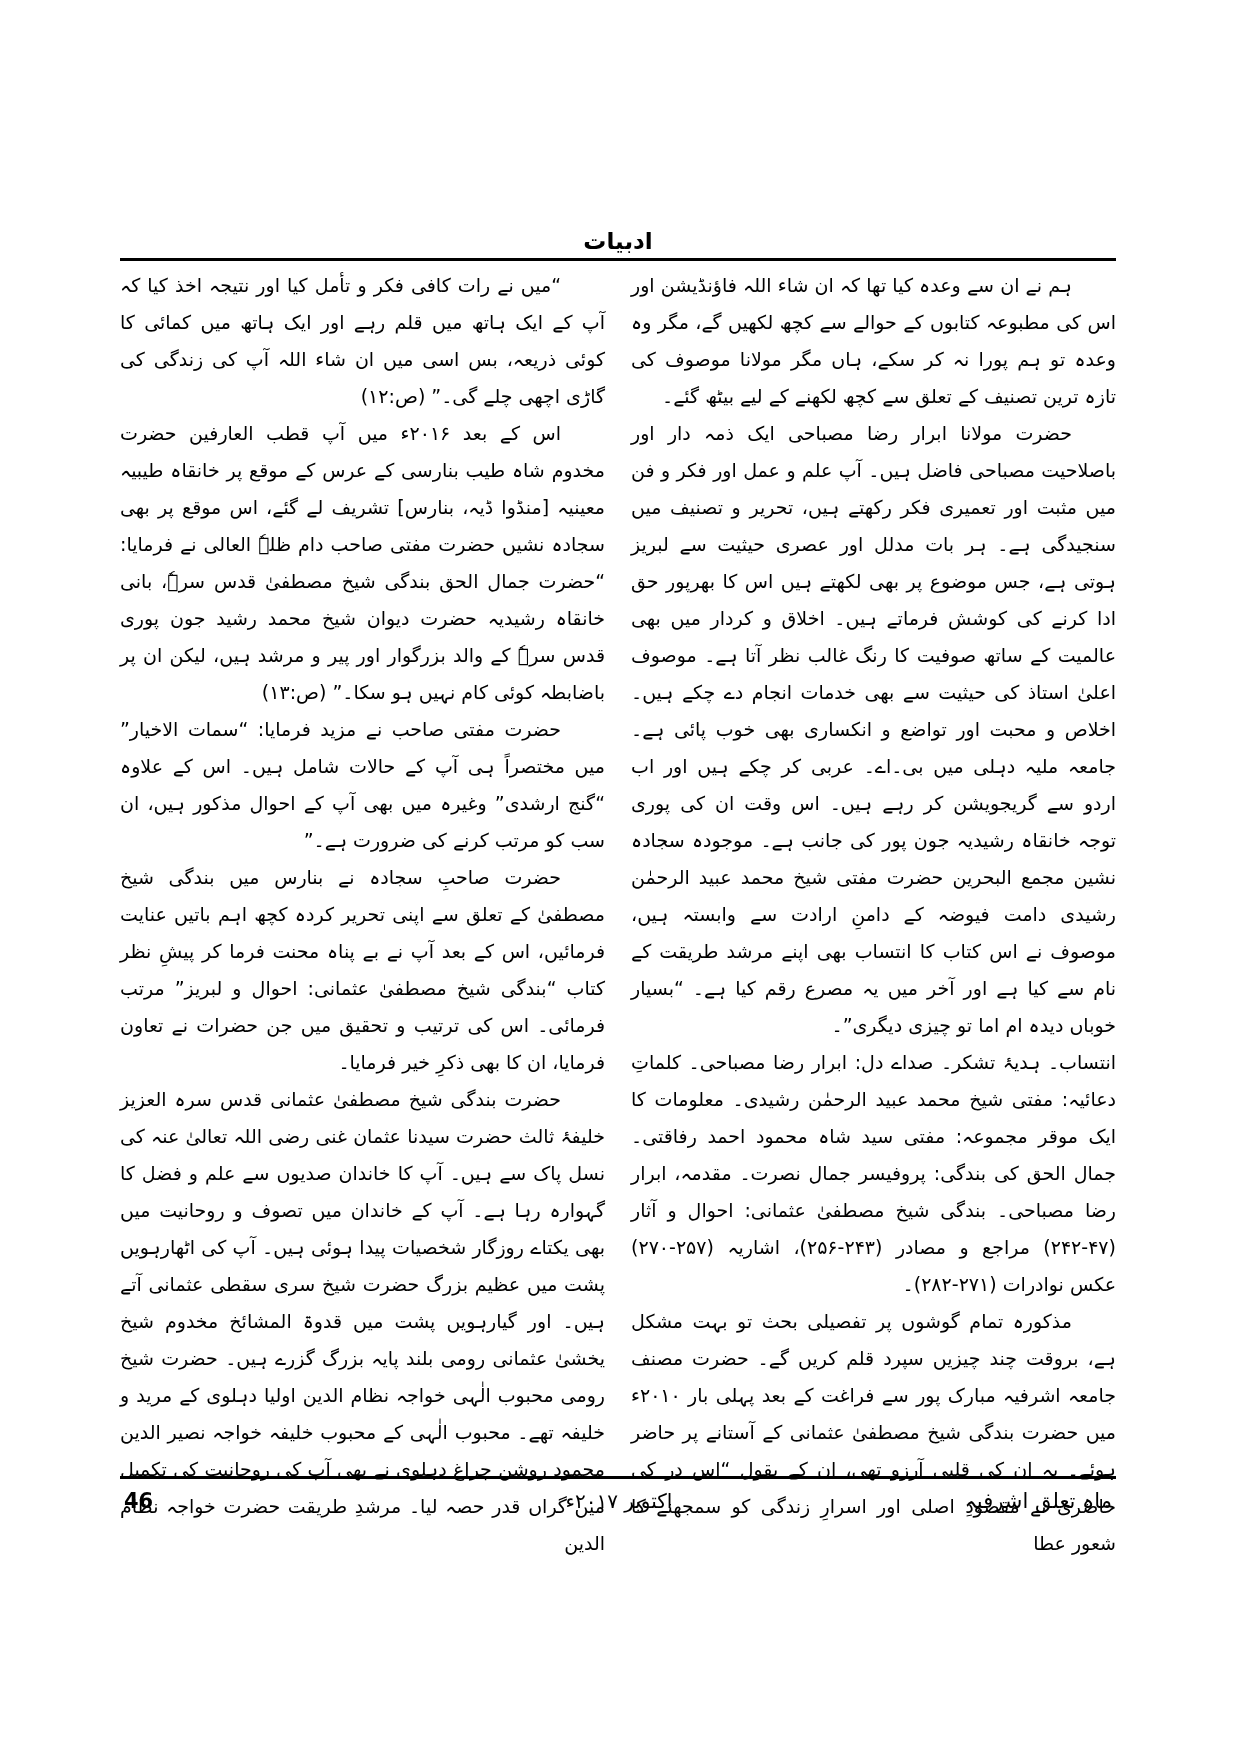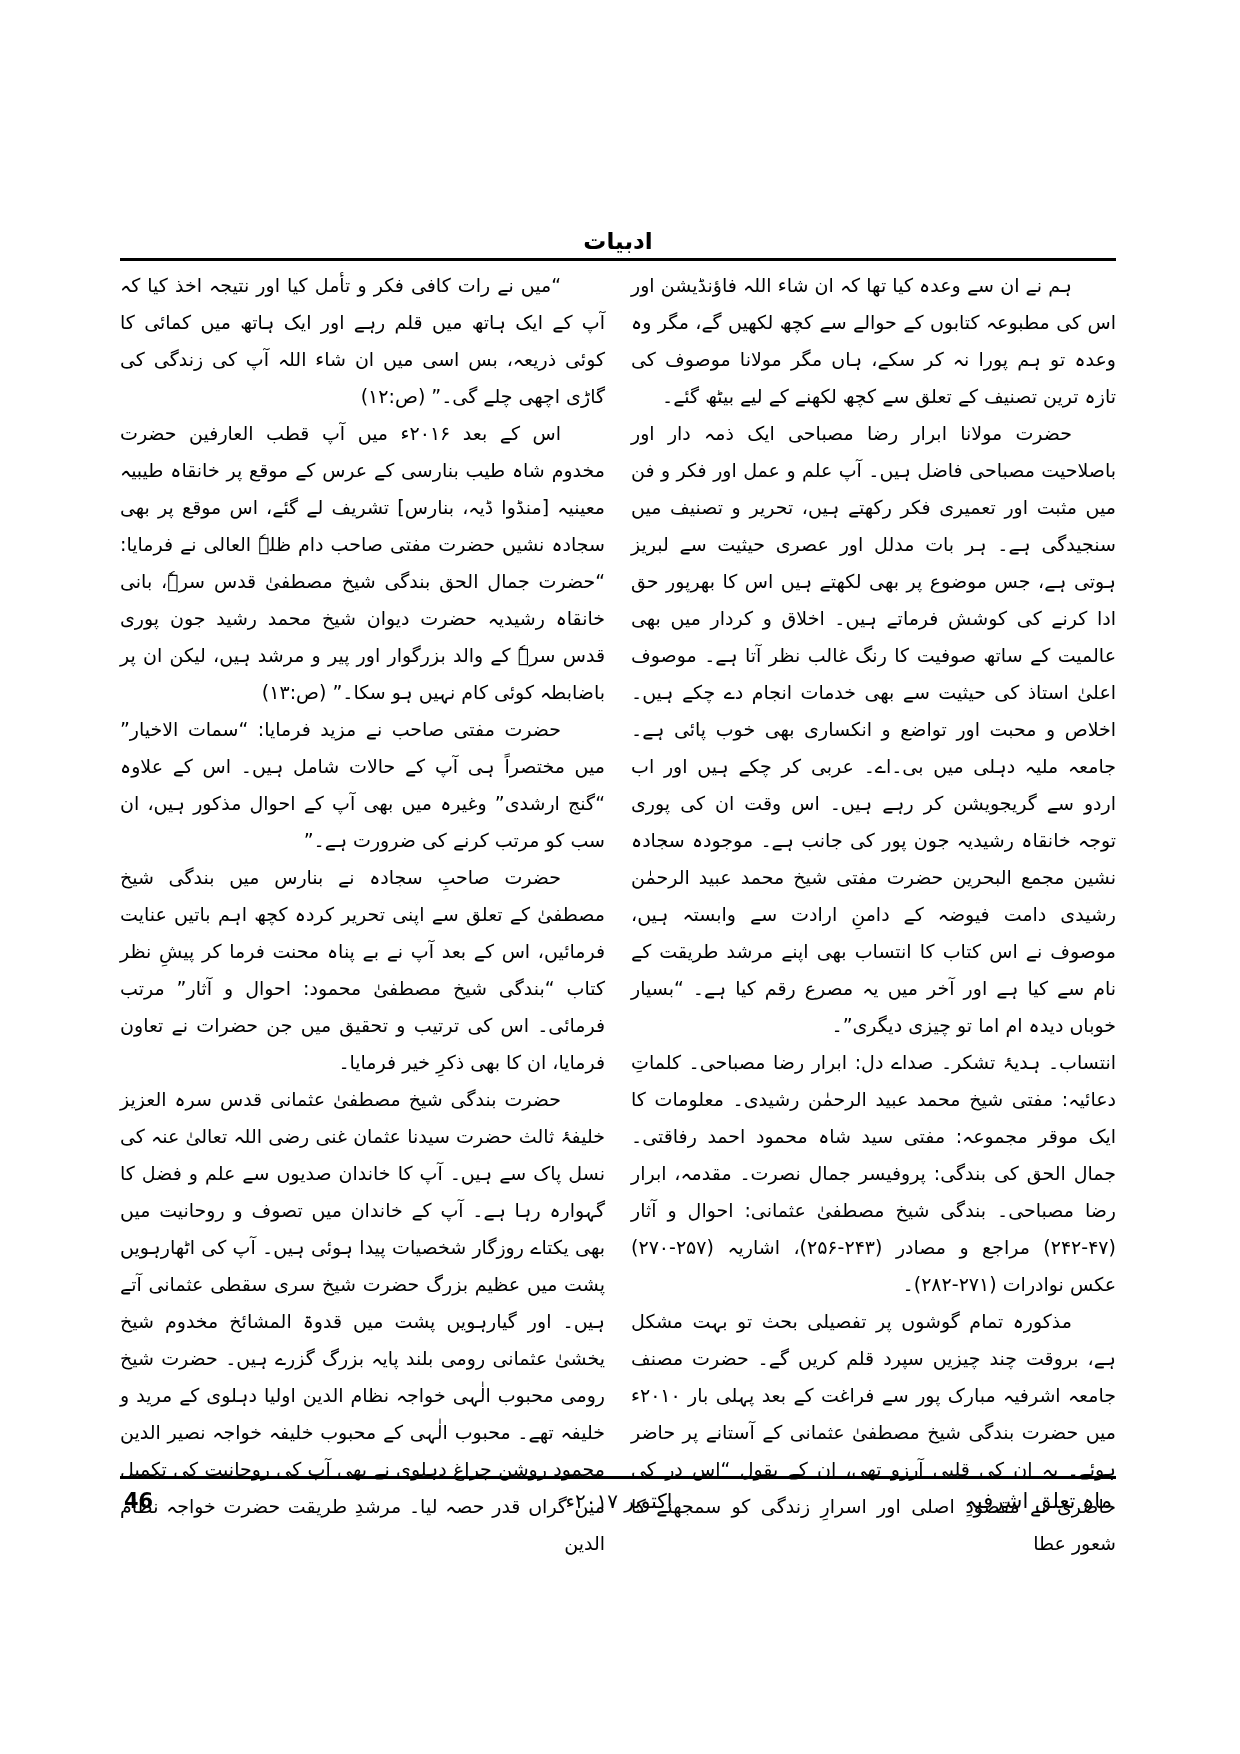--- a/index.html
+++ b/index.html
@@ -91,21 +91,21 @@
         <p>ہم نے ان سے وعدہ کیا تھا کہ ان شاء اللہ فاؤنڈیشن اور اس کی مطبوعہ کتابوں کے حوالے سے کچھ لکھیں گے، مگر وہ وعدہ تو ہم پورا نہ کر سکے، ہاں مگر مولانا موصوف کی تازہ ترین تصنیف کے تعلق سے کچھ لکھنے کے لیے بیٹھ گئے۔</p>
         <p>حضرت مولانا ابرار رضا مصباحی ایک ذمہ دار اور باصلاحیت مصباحی فاضل ہیں۔ آپ علم و عمل اور فکر و فن میں مثبت اور تعمیری فکر رکھتے ہیں، تحریر و تصنیف میں سنجیدگی ہے۔ ہر بات مدلل اور عصری حیثیت سے لبریز ہوتی ہے، جس موضوع پر بھی لکھتے ہیں اس کا بھرپور حق ادا کرنے کی کوشش فرماتے ہیں۔ اخلاق و کردار میں بھی عالمیت کے ساتھ صوفیت کا رنگ غالب نظر آتا ہے۔ موصوف اعلیٰ استاذ کی حیثیت سے بھی خدمات انجام دے چکے ہیں۔ اخلاص و محبت اور تواضع و انکساری بھی خوب پائی ہے۔ جامعہ ملیہ دہلی میں بی۔اے۔ عربی کر چکے ہیں اور اب اردو سے گریجویشن کر رہے ہیں۔ اس وقت ان کی پوری توجہ خانقاہ رشیدیہ جون پور کی جانب ہے۔ موجودہ سجادہ نشین مجمع البحرین حضرت مفتی شیخ محمد عبید الرحمٰن رشیدی دامت فیوضہ کے دامنِ ارادت سے وابستہ ہیں، موصوف نے اس کتاب کا انتساب بھی اپنے مرشد طریقت کے نام سے کیا ہے اور آخر میں یہ مصرع رقم کیا ہے۔ “بسیار خوباں دیدہ ام اما تو چیزی دیگری”۔</p>
         <p class="no-indent">انتساب۔ ہدیۂ تشکر۔ صداے دل: ابرار رضا مصباحی۔ کلماتِ دعائیہ: مفتی شیخ محمد عبید الرحمٰن رشیدی۔ معلومات کا ایک موقر مجموعہ: مفتی سید شاہ محمود احمد رفاقتی۔ جمال الحق کی بندگی: پروفیسر جمال نصرت۔ مقدمہ، ابرار رضا مصباحی۔ بندگی شیخ مصطفیٰ عثمانی: احوال و آثار (۴۷-۲۴۲) مراجع و مصادر (۲۴۳-۲۵۶)، اشاریہ (۲۵۷-۲۷۰) عکس نوادرات (۲۷۱-۲۸۲)۔</p>
         <p>مذکورہ تمام گوشوں پر تفصیلی بحث تو بہت مشکل ہے، بروقت چند چیزیں سپرد قلم کریں گے۔ حضرت مصنف جامعہ اشرفیہ مبارک پور سے فراغت کے بعد پہلی بار ۲۰۱۰ء میں حضرت بندگی شیخ مصطفیٰ عثمانی کے آستانے پر حاضر ہوئے۔ یہ ان کی قلبی آرزو تھی، ان کے بقول “اس در کی حاضری نے مقصودِ اصلی اور اسرارِ زندگی کو سمجھنے کا شعور عطا</p>
       </div>
 
       <div class="col">
         <p>“میں نے رات کافی فکر و تأمل کیا اور نتیجہ اخذ کیا کہ آپ کے ایک ہاتھ میں قلم رہے اور ایک ہاتھ میں کمائی کا کوئی ذریعہ، بس اسی میں ان شاء اللہ آپ کی زندگی کی گاڑی اچھی چلے گی۔” (ص:۱۲)</p>
         <p>اس کے بعد ۲۰۱۶ء میں آپ قطب العارفین حضرت مخدوم شاہ طیب بنارسی کے عرس کے موقع پر خانقاہ طیبیہ معینیہ [منڈوا ڈیہ، بنارس] تشریف لے گئے، اس موقع پر بھی سجادہ نشیں حضرت مفتی صاحب دام ظلہٗ العالی نے فرمایا: “حضرت جمال الحق بندگی شیخ مصطفیٰ قدس سرہٗ، بانی خانقاہ رشیدیہ حضرت دیوان شیخ محمد رشید جون پوری قدس سرہٗ کے والد بزرگوار اور پیر و مرشد ہیں، لیکن ان پر باضابطہ کوئی کام نہیں ہو سکا۔” (ص:۱۳)</p>
         <p>حضرت مفتی صاحب نے مزید فرمایا: “سمات الاخیار” میں مختصراً ہی آپ کے حالات شامل ہیں۔ اس کے علاوہ “گنج ارشدی” وغیرہ میں بھی آپ کے احوال مذکور ہیں، ان سب کو مرتب کرنے کی ضرورت ہے۔”</p>
-        <p>حضرت صاحبِ سجادہ نے بنارس میں بندگی شیخ مصطفیٰ کے تعلق سے اپنی تحریر کردہ کچھ اہم باتیں عنایت فرمائیں، اس کے بعد آپ نے بے پناہ محنت فرما کر پیشِ نظر کتاب “بندگی شیخ مصطفیٰ محمود: احوال و آثار” مرتب فرمائی۔ اس کی ترتیب و تحقیق میں جن حضرات نے تعاون فرمایا، ان کا بھی ذکرِ خیر فرمایا۔</p>
+        <p>حضرت صاحبِ سجادہ نے بنارس میں بندگی شیخ مصطفیٰ کے تعلق سے اپنی تحریر کردہ کچھ اہم باتیں عنایت فرمائیں، اس کے بعد آپ نے بے پناہ محنت فرما کر پیشِ نظر کتاب “بندگی شیخ مصطفیٰ عثمانی: احوال و لبریز” مرتب فرمائی۔ اس کی ترتیب و تحقیق میں جن حضرات نے تعاون فرمایا، ان کا بھی ذکرِ خیر فرمایا۔</p>
         <p>حضرت بندگی شیخ مصطفیٰ عثمانی قدس سرہ العزیز خلیفۂ ثالث حضرت سیدنا عثمان غنی رضی اللہ تعالیٰ عنہ کی نسل پاک سے ہیں۔ آپ کا خاندان صدیوں سے علم و فضل کا گہوارہ رہا ہے۔ آپ کے خاندان میں تصوف و روحانیت میں بھی یکتاے روزگار شخصیات پیدا ہوئی ہیں۔ آپ کی اٹھارہویں پشت میں عظیم بزرگ حضرت شیخ سری سقطی عثمانی آتے ہیں۔ اور گیارہویں پشت میں قدوۃ المشائخ مخدوم شیخ یخشیٰ عثمانی رومی بلند پایہ بزرگ گزرے ہیں۔ حضرت شیخ رومی محبوب الٰہی خواجہ نظام الدین اولیا دہلوی کے مرید و خلیفہ تھے۔ محبوب الٰہی کے محبوب خلیفہ خواجہ نصیر الدین محمود روشن چراغ دہلوی نے بھی آپ کی روحانیت کی تکمیل میں گراں قدر حصہ لیا۔ مرشدِ طریقت حضرت خواجہ نظام الدین</p>
       </div>
 
     </div>
   </div>
 
   <div class="page-footer">
     <hr class="footer-rule">
     <div class="footer-row">
       <span class="magazine">ماہ تعلق اشرفیہ</span>

